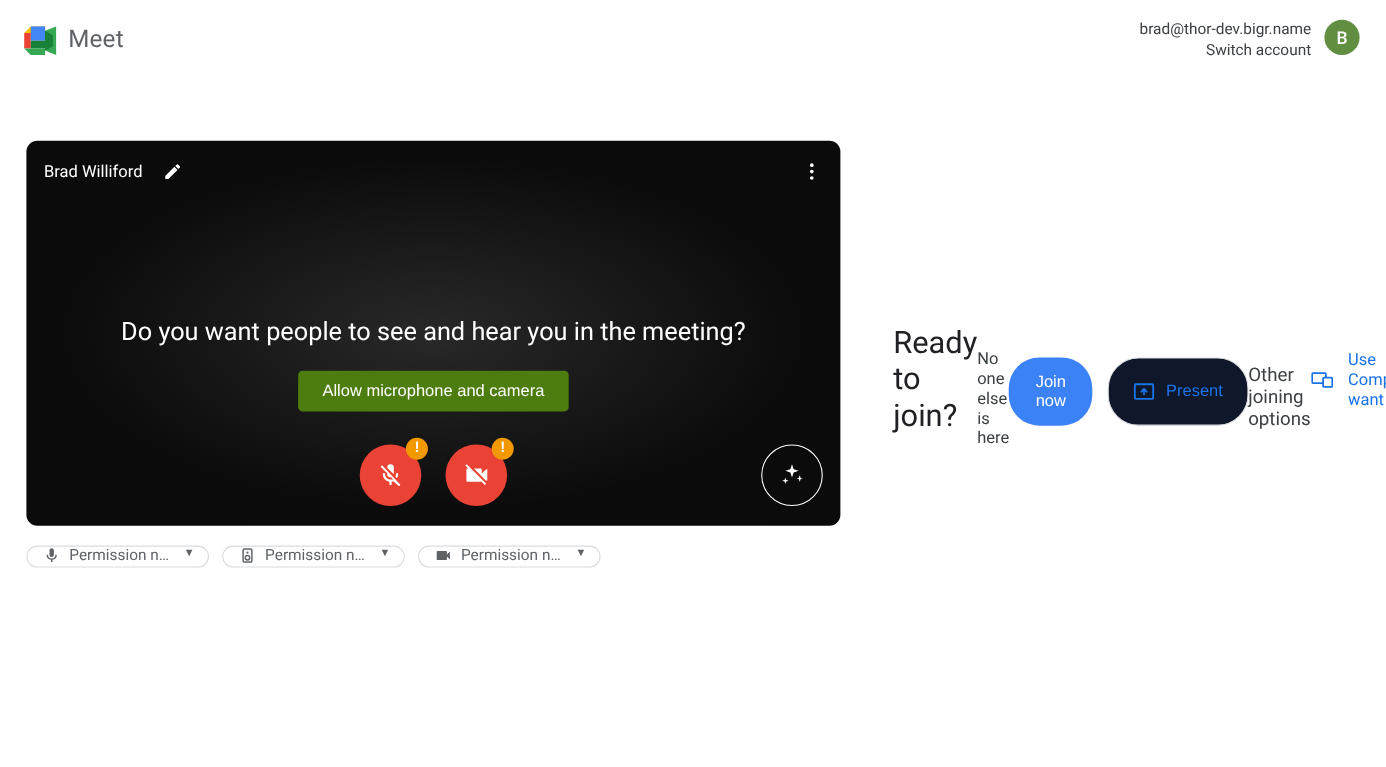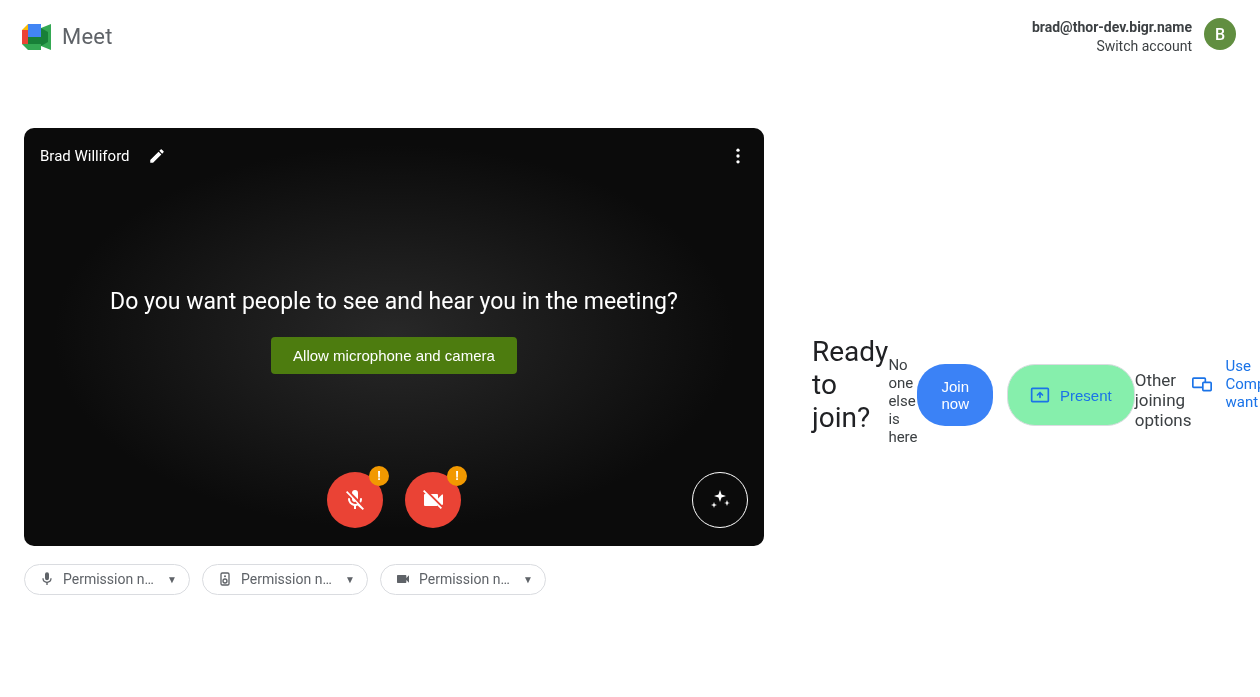--- a/index.html
+++ b/index.html
@@ -29,21 +29,21 @@
     color: #5f6368;
     font-weight: 400;
     letter-spacing: 0.2px;
   }
   .acct {
     display: flex;
     align-items: flex-start;
     gap: 12px;
   }
   .acct-text { text-align: right; font-size: 14px; line-height:1.35;}
-  .acct-email { color: #3c4043; font-weight: bold; }
+  .acct-email { color: #3c4043; }
   .acct-switch { color: #3c4043; cursor:pointer;}
   .avatar {
     width: 32px; height: 32px;
     background: #6b8e23;
     border-radius: 50%;
     color: #fff;
     display:flex; align-items:center; justify-content:center;
     font-size:16px; font-weight:500;
     background: #5f8a3f;
   }
@@ -55,21 +55,21 @@
   .main {
     display: flex;
     padding: 0 24px;
     margin-top: 72px;
     gap: 48px;
   }
   .preview-col { width: 740px; }
   .video-box {
     position: relative;
     width: 740px;
-    height: 418px;
+    height: 350px;
     background: radial-gradient(ellipse at center, #1b1b1b 0%, #000 90%);
     background: #0b0b0b;
     border-radius: 10px;
     overflow: hidden;
   }
   .video-box::before{
     content:"";
     position:absolute; inset:0;
     background: radial-gradient(ellipse at center, rgba(60,60,60,0.6) 0%, rgba(0,0,0,0) 65%);
   }
@@ -109,23 +109,23 @@
   .effects {
     position:absolute; right:16px; bottom:18px;
     width:56px; height:56px; border-radius:50%;
     border:1px solid #fff; display:flex; align-items:center; justify-content:center;
     cursor:pointer; z-index:2;
   }
 
   
   .pills { display:flex; gap:12px; margin-top:18px;}
   .pill {
-    display:flex; align-items:center; gap:8px;
+    display:flex; gap:8px;
     border:1px solid #dadce0; border-radius:22px;
-    height:31px; padding:0 12px 0 14px;
+    height:20px; padding:0 12px 0 14px;
     color:#5f6368; font-size:14px; cursor:pointer;
     max-width:166px; min-width:160px;
     background:#fff;
   }
   .pill .lbl { flex:1; white-space:nowrap; overflow:hidden; text-overflow:ellipsis;}
   .pill .chev { font-size:10px; color:#5f6368;}
 
   
   .right-col {
     flex:1;
@@ -133,21 +133,21 @@
     padding-top:46px;
   }
   .headline { font-size:28px; color:#202124; font-weight:400; }
   .sub { font-size:15px; color:#3c4043; margin-top:34px; }
   .join-row { display:flex; gap:14px; margin-top:22px;}
   .btn-join {
     background:#3b82f6; color:#fff; border:none; border-radius:28px;
     font-size:15px; padding:14px 24px; cursor:pointer;
   }
   .btn-present {
-    background:#86efac; color:#1a73e8; border:1px solid #dadce0; border-radius:28px;
+    background:#0f172a; color:#1a73e8; border:1px solid #dadce0; border-radius:28px;
     font-size:15px; padding:12px 22px; cursor:pointer;
     display:flex; align-items:center; gap:10px;text-align:right;
   }
   .other-head { font-size:17px; color:#3c4043; margin-top:52px; margin-bottom:20px;}
   .opt-list { display:flex; flex-direction:column; gap:18px; align-items:flex-start;}
   .opt {
     display:flex; align-items:center; gap:14px;
     color:#1a73e8; font-size:15px; cursor:pointer;
   }
   .opt svg { flex-shrink:0; }

